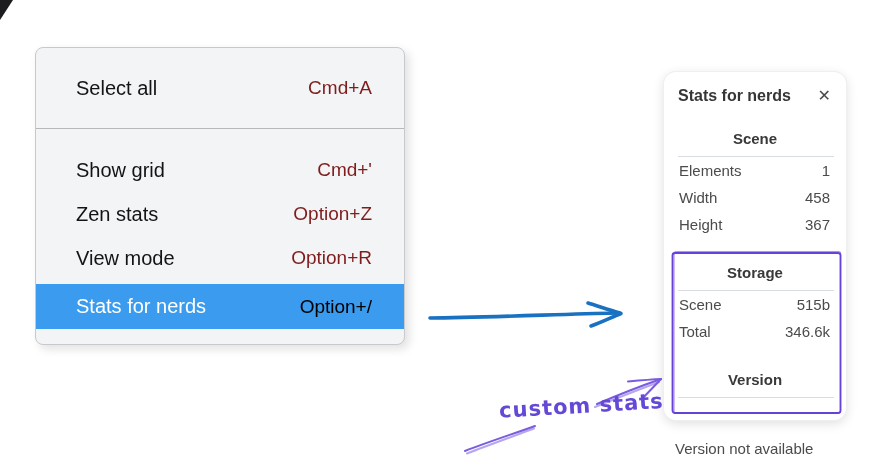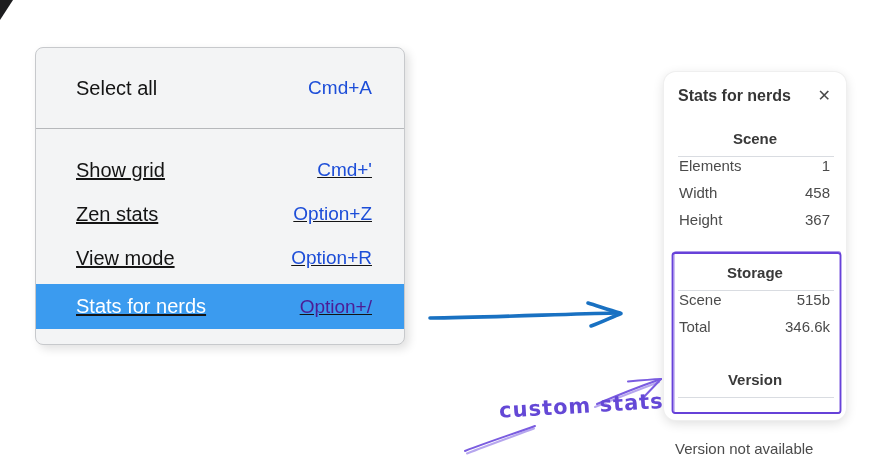--- a/index.html
+++ b/index.html
@@ -11,39 +11,39 @@
   .cursor-frag { position:absolute; left:0; top:0; width:13px; height:20px;
     background:#1d1d1f; clip-path:polygon(0 0, 100% 0, 0 100%); }
 
   
   .menu { position:absolute; left:35px; top:47px; width:370px; height:298px;
     background:#f3f4f5; border:1px solid #c7c9cc; border-radius:8px;
     box-shadow:4px 4px 10px rgba(0,0,0,0.12); font-size:20px; color:#141414; overflow:hidden; }
   .menu-row { display:flex; align-items:center; justify-content:space-between;
     padding:0 32px 0 40px; height:44px; cursor:default; }
   .menu-row.row-first { height:80px; }
-  .menu-shortcut { color:#1d4ed8; font-size:19px; }
+  .menu-shortcut { color:#7f1d1d; font-size:19px; }
   .menu-div { border-top:1px solid #b6b8bb; }
-  .menu-group { padding-top:19px;text-decoration:underline; }
+  .menu-group { padding-top:19px; }
   .menu-row.hl { background:#3b9bef; color:#ffffff; height:45px; margin-top:4px; }
-  .menu-row.hl .menu-shortcut { color:#4c1d95; }
+  .menu-row.hl .menu-shortcut { color:#000000; }
 
   
   .panel { position:absolute; left:664px; top:72px; width:182px; height:348px;
     background:#ffffff; border-radius:12px;
     box-shadow:0 0 0 1px #efefef, 0 3px 12px rgba(0,0,0,0.14);
     font-size:15px; color:#4b4b4b; }
   .panel-head { display:flex; align-items:center; justify-content:space-between;
     padding:15px 15px 0 14px; }
   .panel-title { font-weight:bold; font-size:16px; color:#363636; }
   .panel-close { font-size:16px; color:#4a4a4a; cursor:pointer; line-height:16px; }
   .sec-head { text-align:center; font-weight:bold; color:#393939; margin-top:25px; line-height:19px; }
   .sec-head.first { margin-top:24px; }
   .rule { height:1px; background:#d9dce1; margin:8px 12px 0 14px; }
-  .srow { display:flex; align-items:flex-start; justify-content:space-between;
+  .srow { display:flex; align-items:center; justify-content:space-between;
     padding:0 16px 0 15px; height:27px; }
   .srow:first-of-type { margin-top:3px; }
   .note { padding:8px 10px 0 11px; line-height:18px;margin-top:34px; }
 
   
   .abs-svg { position:absolute; pointer-events:none; }
   .purple-box { position:absolute; left:670px; top:250px; width:174px; height:167px; }
   .annotation-text { position:absolute; left:499px; top:394px; width:160px;
     font-family:"DejaVu Sans", sans-serif; font-weight:bold; font-size:21px;
     letter-spacing:1px; color:#6448d6; transform:rotate(-3.5deg); white-space:nowrap; }

